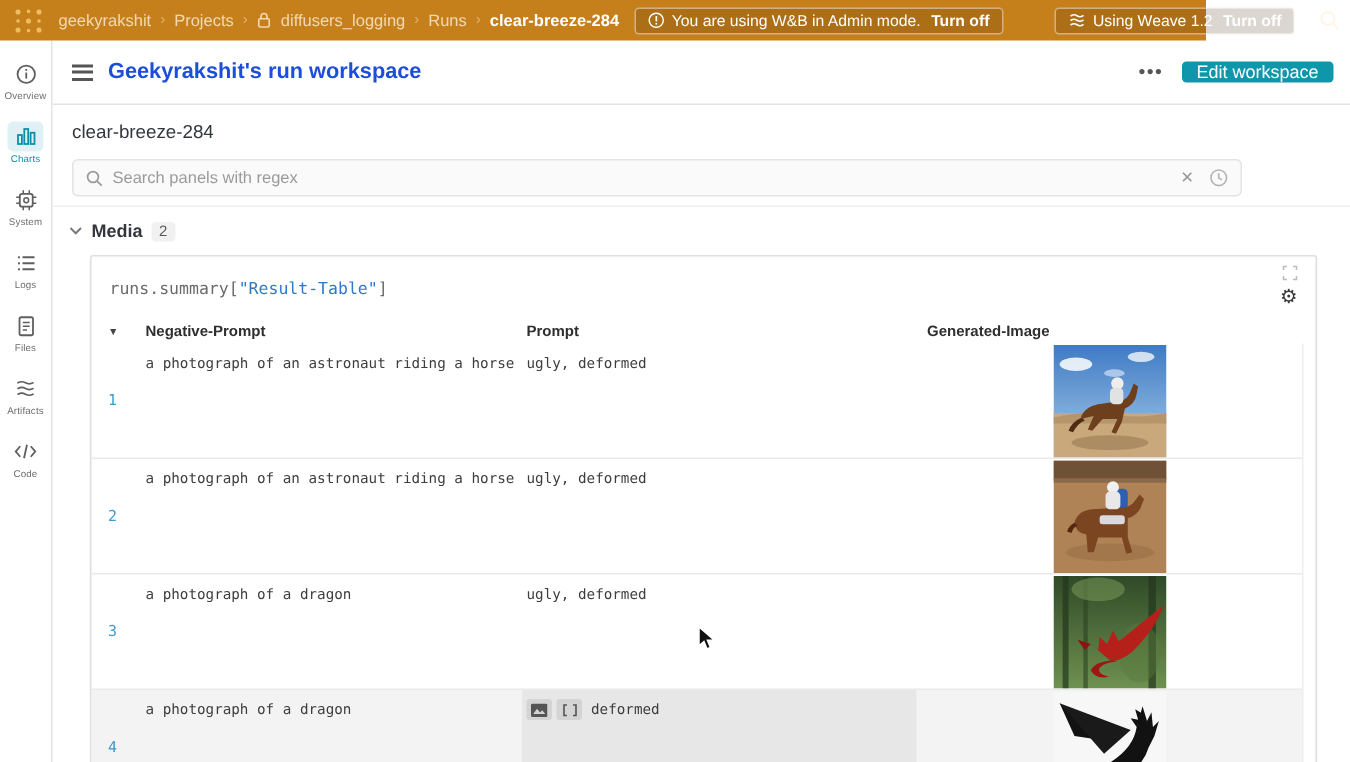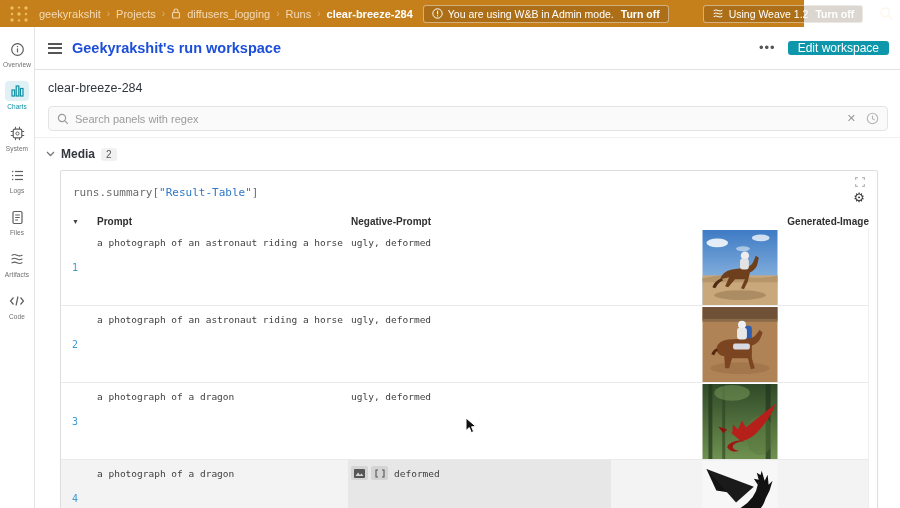--- a/index.html
+++ b/index.html
@@ -44,21 +44,21 @@
     border-bottom:1px solid #E2E2E2; display:flex; align-items:center; background:#fff; }
   .hamburger { margin-left:13px; width:14px; height:11px; cursor:pointer;
     border-top:2px solid #555; border-bottom:2px solid #555; position:relative; }
   .hamburger::after { content:""; position:absolute; top:2.5px; left:0; width:100%; height:2px; background:#555; }
   .ws-title { margin-left:10px; font-size:14.5px; font-weight:bold; color:#1d4ed8; }
   .ws-right { margin-left:auto; display:flex; align-items:center; gap:12px; margin-right:11px; }
   .overflow { color:#555; font-size:13px; letter-spacing:1px; cursor:pointer; line-height:10px; }
   .edit-btn { background:#0E97AB; color:#fff; font-size:12px; border:none;
     border-radius:3px; padding:0 10px; cursor:pointer; font-family:inherit; }
   .run-name { position:absolute; top:54px; left:13px; font-size:12.5px; color:#33373D; }
-  .searchbar { position:absolute; top:79px; left:13px; width:840px; height:25px;
+  .searchbar { position:absolute; top:79px; left:13px; width:780px; height:25px;
     background:#FAFAFA; border:1px solid #E3E3E5; border-radius:4px;
     display:flex; align-items:center; padding:0 8px; }
   .searchbar input { flex:1; border:none; outline:none; background:transparent;
     font-size:11px; color:#444; margin-left:6px; font-family:inherit; }
   .searchbar input::placeholder { color:#9B9B9B; }
   .search-x { color:#999; font-size:11px; margin-right:10px; cursor:pointer; }
   .section-divider { position:absolute; top:110px; left:0; width:865px; height:1px; background:#F0F0F0; }
   .media-row { position:absolute; top:120px; left:11px; display:flex;
     align-items:center; gap:6px; cursor:pointer; }
   .media-label { font-size:12px; font-weight:bold; color:#33373D; }
@@ -70,21 +70,21 @@
     background:#fff; border:1px solid #DEDEDE; border-radius:2px;
     box-shadow:0 1px 2px rgba(0,0,0,.04); }
   .panel-title { position:absolute; top:15px; left:12px; font-size:11px; color:#6B6B6B; }
   .panel-title .str { color:#2E78C7; }
   .panel-expand { position:absolute; top:6px; right:12px; width:10px; height:10px; cursor:pointer; }
   .panel-gear { position:absolute; top:20px; right:12px; font-size:13px; color:#3A3A3A;
     cursor:pointer; line-height:13px; }
   .tbl-head { position:absolute; top:43px; left:0; width:808px; height:15px;
     display:grid; grid-template-columns:33px 254px 263px 258px; align-items:center; }
   .tbl-head .col { font-size:10px; font-weight:bold; color:#2F2F2F; padding-left:3px; }
-  .tbl-head .col.img { padding-left:7px;text-align:right; }
+  .tbl-head .col.img { padding-left:7px; }
   .filter-ico { font-size:7px; color:#444; padding-left:11px; cursor:pointer; }
   .tbl-body { position:absolute; top:58px; left:0; width:808px; border-right:1px solid #EEE; }
   .trow { display:grid; grid-template-columns:33px 254px 263px 258px;
     height:77px; border-bottom:1px solid #EAEAEA; }
   .trow.hovered { background:#F3F3F3; }
   .trow.hovered .cell-neg { background:#E7E7E7; }
   .cell-idx { font-size:10px; color:#3D9AD1; padding-left:11px; align-self:center; }
   .cell-txt { font-size:9.5px; color:#3E3E3E; padding-top:8px; padding-left:3px;
     white-space:nowrap; overflow:hidden; }
   .cell-neg { padding-left:3px; }
@@ -303,22 +303,22 @@
         <polyline points="0.6,3 0.6,0.6 3,0.6"></polyline>
           <polyline points="7,0.6 9.4,0.6 9.4,3"></polyline>
         <polyline points="9.4,7 9.4,9.4 7,9.4"></polyline>
           <polyline points="3,9.4 0.6,9.4 0.6,7"></polyline>
       </g>
     </svg>
     <span class="panel-gear">⚙</span>
 
     <div class="tbl-head">
       <span class="filter-ico">▼</span>
+      <span class="col">Negative-Prompt</span>
       <span class="col">Prompt</span>
-      <span class="col">Negative-Prompt</span>
       <span class="col img">Generated-Image</span>
     </div>
 
     <div class="tbl-body">
 
       <div class="trow">
         <span class="cell-idx mono">1</span>
         <span class="cell-txt mono">a photograph of an astronaut riding a horse</span>
         <span class="cell-txt cell-neg mono">ugly, deformed</span>
         <span class="cell-img">

